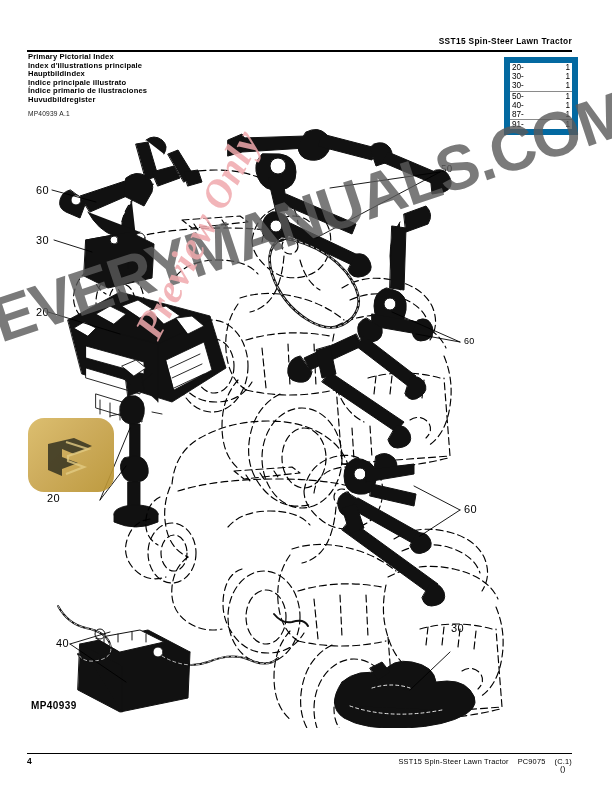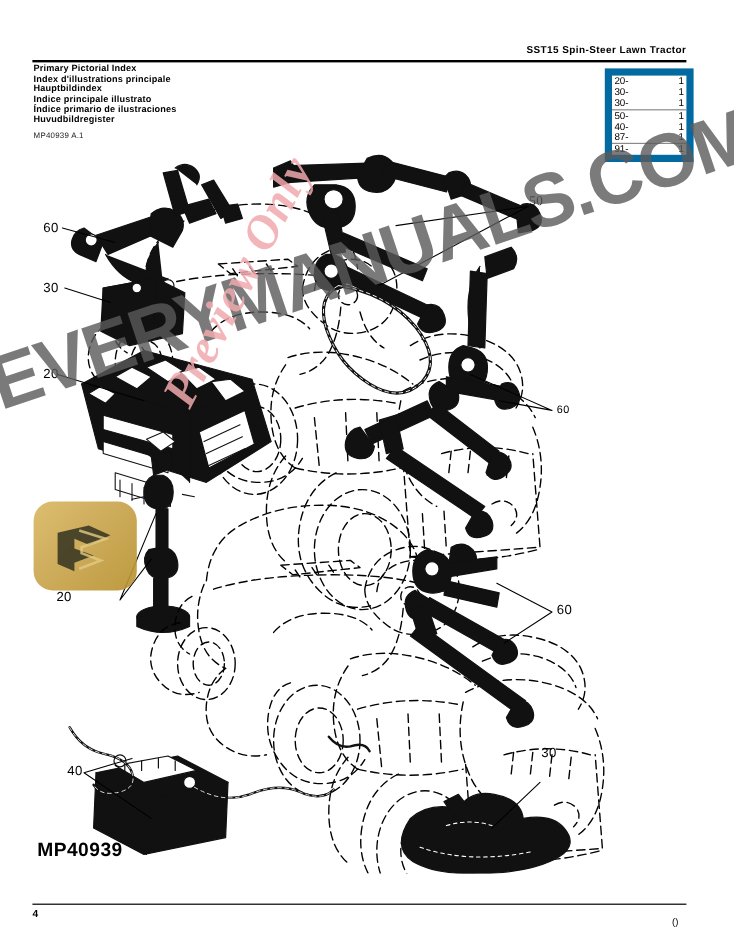--- a/index.html
+++ b/index.html
@@ -31,21 +31,21 @@
   .hdr-table tr.sep td{border-bottom:1px solid #8a8a8a;}
 
   
   .canvas{position:absolute;left:0;top:128px;width:612px;height:600px;}
   .canvas svg{display:block;}
 
   
   .callout{position:absolute;font-size:11px;font-weight:normal;color:#000;
            font-family:"Liberation Sans", sans-serif;letter-spacing:.3px;}
 
-  .figlabel{position:absolute;left:31px;top:700px;font-size:16px;font-weight:bold;
+  .figlabel{position:absolute;left:31px;top:700px;font-size:10px;font-weight:bold;
             letter-spacing:.4px;}
 
   
   .wm-main{position:absolute;left:-6px;top:286px;width:640px;
            font-size:63px;font-weight:bold;color:#5a5a5a;opacity:.80;
            transform:rotate(-18.5deg);transform-origin:left center;
            white-space:nowrap;letter-spacing:-1.5px;pointer-events:none;
            font-family:"Liberation Sans", sans-serif;}
   .wm-sub{position:absolute;left:146px;top:312px;
           font-size:40px;font-weight:bold;color:#f0a9ad;opacity:.85;
@@ -372,15 +372,22 @@
     <path d="M22 6 L44 13 L24 20 L24 25 L40 31 L22 38" fill="none" stroke="#e3cd86" stroke-width="2.2" opacity=".8"></path>
   </svg>
 
   <div class="wm-main">EVERYMANUALS.COM</div>
   <div class="wm-sub">Preview Only</div>
 
   <div class="figlabel">MP40939</div>
 
   <div class="ftr-rule"></div>
   <div class="ftr-page">4</div>
+  <div class="ftr-right">
+    <span>SST15 Spin-Steer Lawn Tractor</span>
+    &nbsp;&nbsp;
+    <span>PC9075</span>
+    &nbsp;&nbsp;
+    <span>(C.1)</span>
+  </div>
   <div class="ftr-mark">()</div>
 
 </div>
 
 </body></html>

